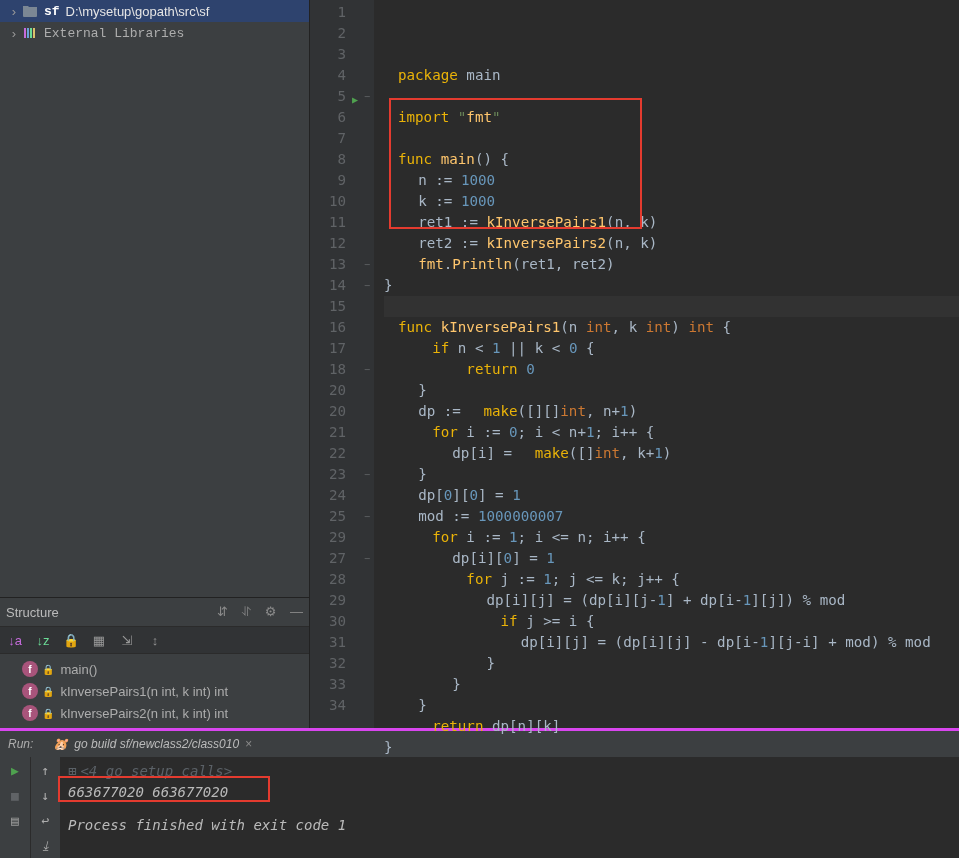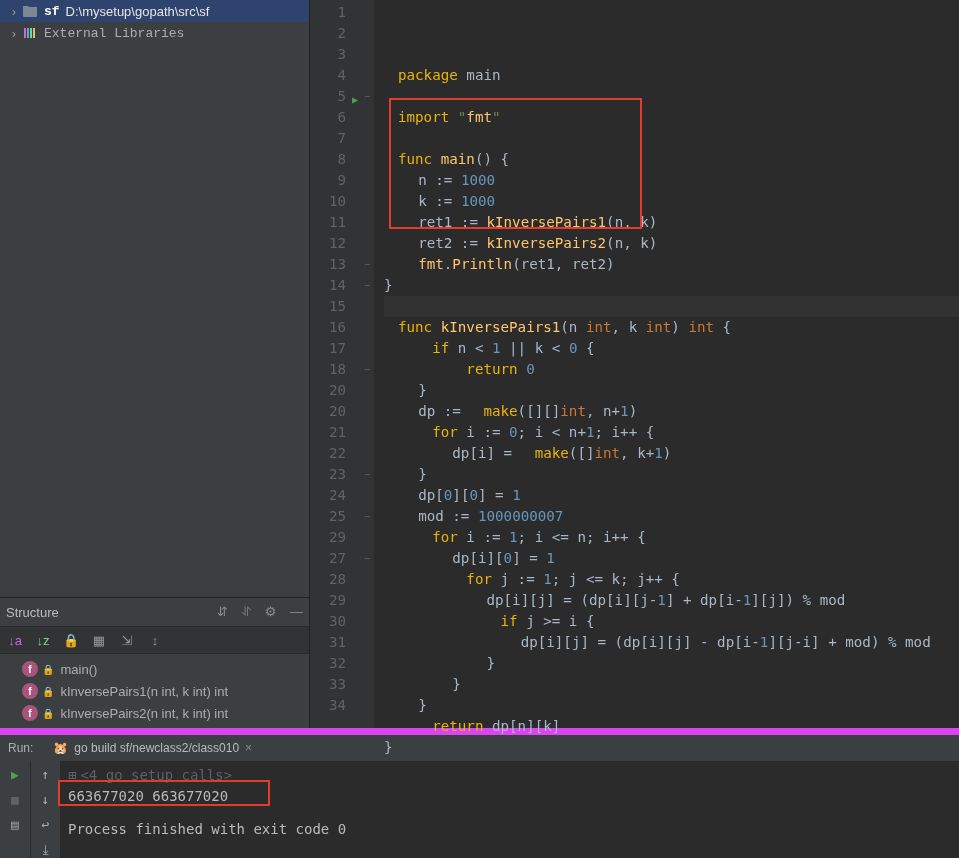--- a/index.html
+++ b/index.html
@@ -42,21 +42,21 @@
 .kw { color: #eab308; margin-left: 14px; }
 .ident { color: #ffc66d; }
 .str { color: #6a8759; }
 .num { color: #6897bb; }
 .typ { color: #cc7832; }
 .fn { color: #ffc66d; }
 .caret-line { background: #323232; }
 .highlight-box { position: absolute; border: 2.5px solid #e43b2f; pointer-events: none; }
 .hb-code { left: 15px; top: 98px; width: 253px; height: 131px; }
 
-.run-panel { flex: 1; display: flex; background: #2b2b2b; border-top: 7px solid #d946ef; flex-direction: column; font-family: "Consolas",monospace; height: 130px; }
+.run-panel { flex: 1; display: flex; background: #2b2b2b; border-top: 3px solid #d946ef; flex-direction: column; font-family: "Consolas",monospace; height: 130px; font-style: italic; }
 .run-header { display: flex; align-items: center; height: 26px; background: #3c3f41; padding: 0 8px; font-family: "Segoe UI",sans-serif; font-size: 12px; }
 .run-tab { display:flex; align-items:center; margin-left:14px; padding: 2px 6px; color:#bbb; }
 .run-close { margin-left: 6px; color:#8a8a8a; }
 .run-body { flex:1; display:flex; }
 .run-toolbar { width: 30px; background: #3c3f41; display:flex; flex-direction:column; align-items:center; padding-top:6px; gap:10px; }
 .run-toolbar .rt-btn { color:#8a8a8a; cursor:pointer; }
 .run-subtb { width: 30px; background: #3c3f41; display:flex; flex-direction:column; align-items:center; padding-top:6px; gap:10px; border-left:1px solid #2b2b2b; }
 .run-output { flex:1; padding: 4px 8px; font-size: 14px; color:#bababa; line-height: 21px; position: relative; }
 .out-highlight { position:absolute; border: 2.5px solid #e43b2f; left: -2px; top: 19px; width: 212px; height: 26px; pointer-events:none; }
 .run-setup { color:#5b6167; display:flex; align-items:center; }
@@ -236,17 +236,17 @@
       <span class="rt-btn">↩</span>
       <span class="rt-btn">⤓</span>
     </div>
     <div class="run-output">
       <div class="run-setup">
           <span style="margin-right:4px;">⊞</span>
           <span>&lt;4 go setup calls&gt;</span>
         </div>
       <div>663677020 663677020</div>
       <div style="height:12px"></div>
-      <div>Process finished with exit code 0</div>
+      <div>Process finished with exit code 1</div>
       <div class="out-highlight"></div>
     </div>
   </div>
 </div>
 
 </body></html>

